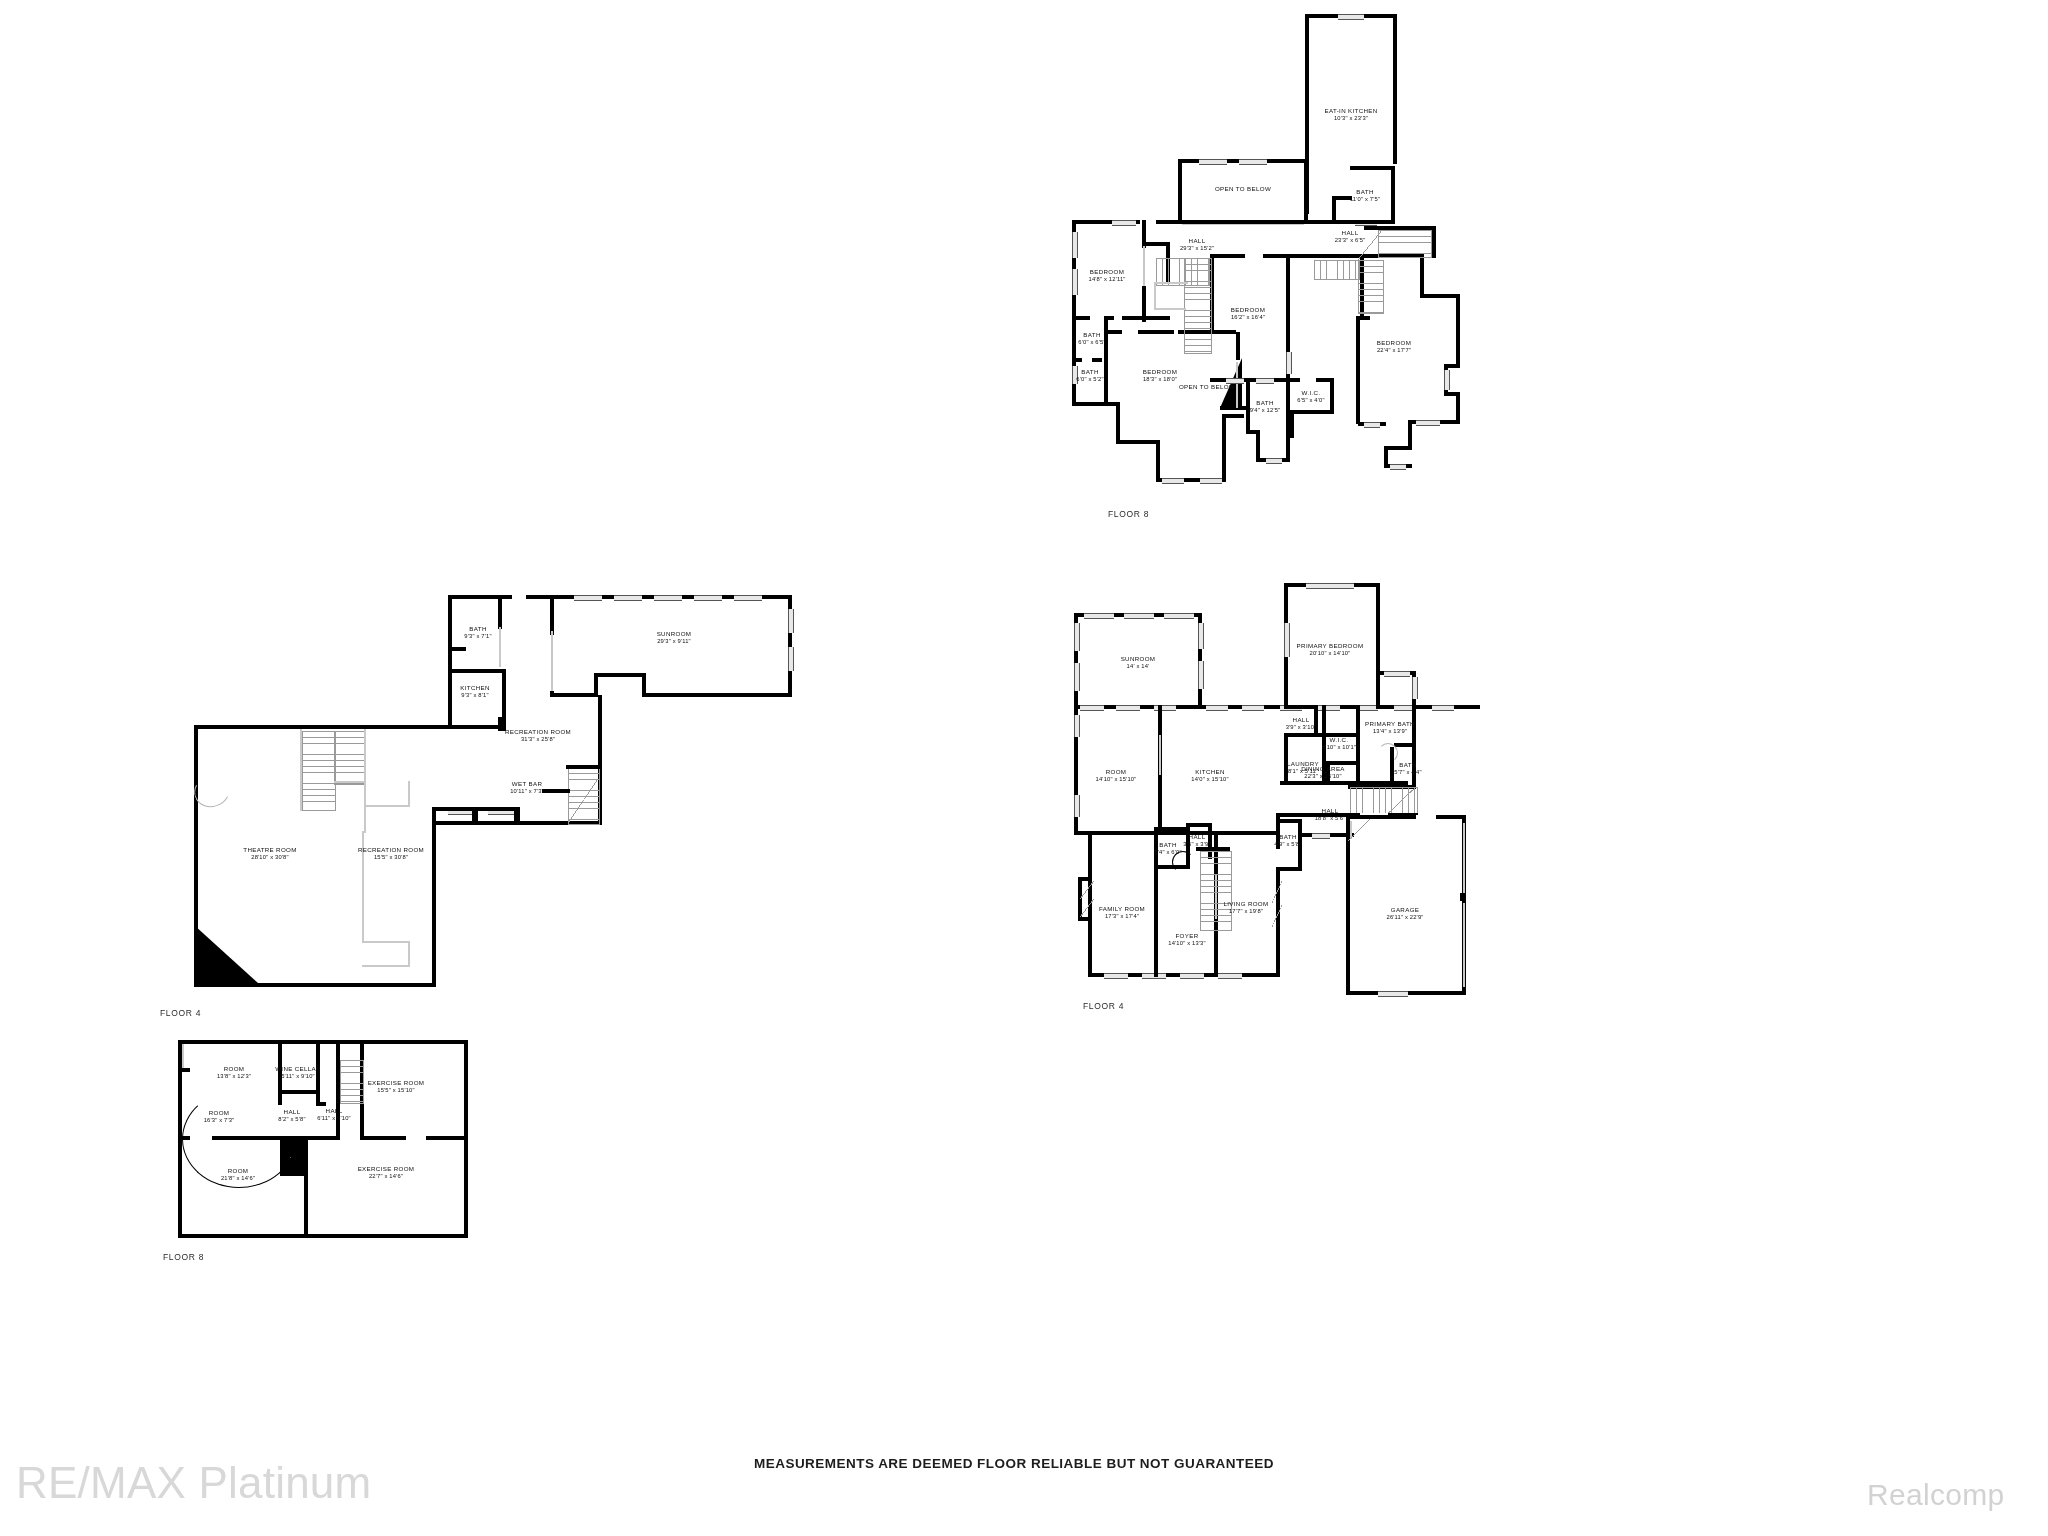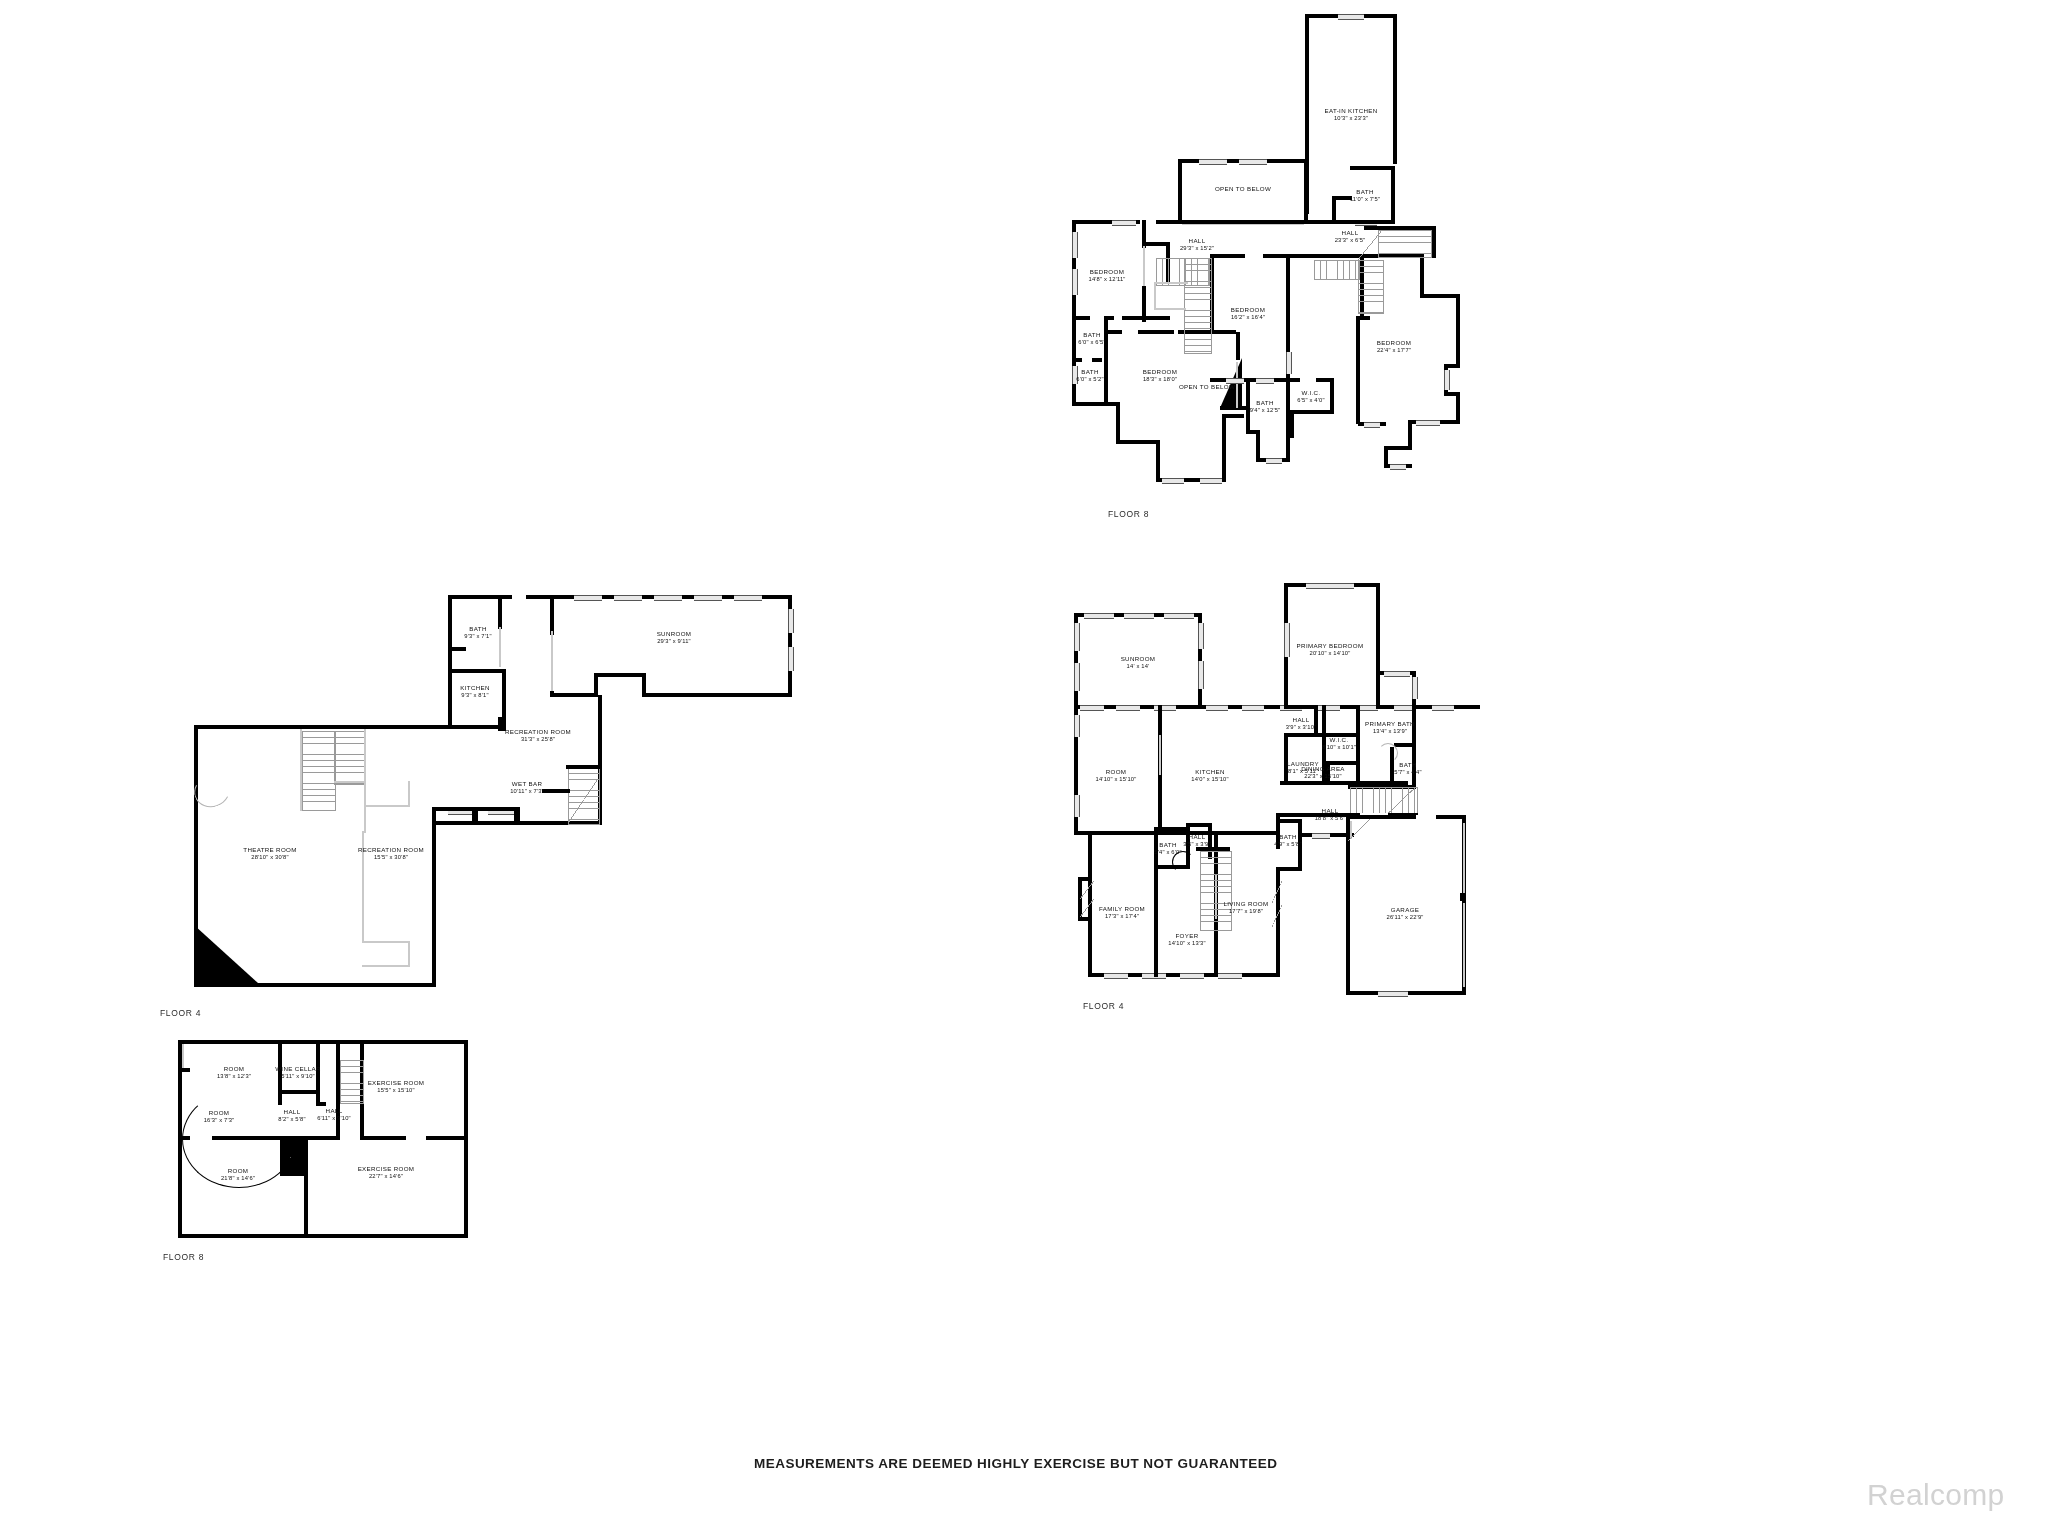--- a/index.html
+++ b/index.html
@@ -595,18 +595,19 @@
         <span class="d">21'8" x 14'6"</span>
       </div>
     <div class="rl" style="left:218px;top:132px;">
       <span class="n">EXERCISE ROOM</span>
         <span class="d">22'7" x 14'6"</span>
       </div>
 
     <div class="floor-label" style="left:-5px;top:212px;">FLOOR 8</div>
   </div>
 
-  <div class="footer-note" style="left:754px;top:1456px;">MEASUREMENTS ARE DEEMED HIGHLY EXERCISE BUT NOT GUARANTEED</div>
-
+  <div class="footer-note" style="left:754px;top:1456px;">MEASUREMENTS ARE DEEMED FLOOR RELIABLE BUT NOT GUARANTEED</div>
+
+  <div class="brand-left" style="left:16px;top:1458px;">RE/MAX Platinum</div>
 
   <div class="brand-right" style="left:1867px;top:1478px;">Realcomp</div>
 
 </div>
 
 </body></html>

